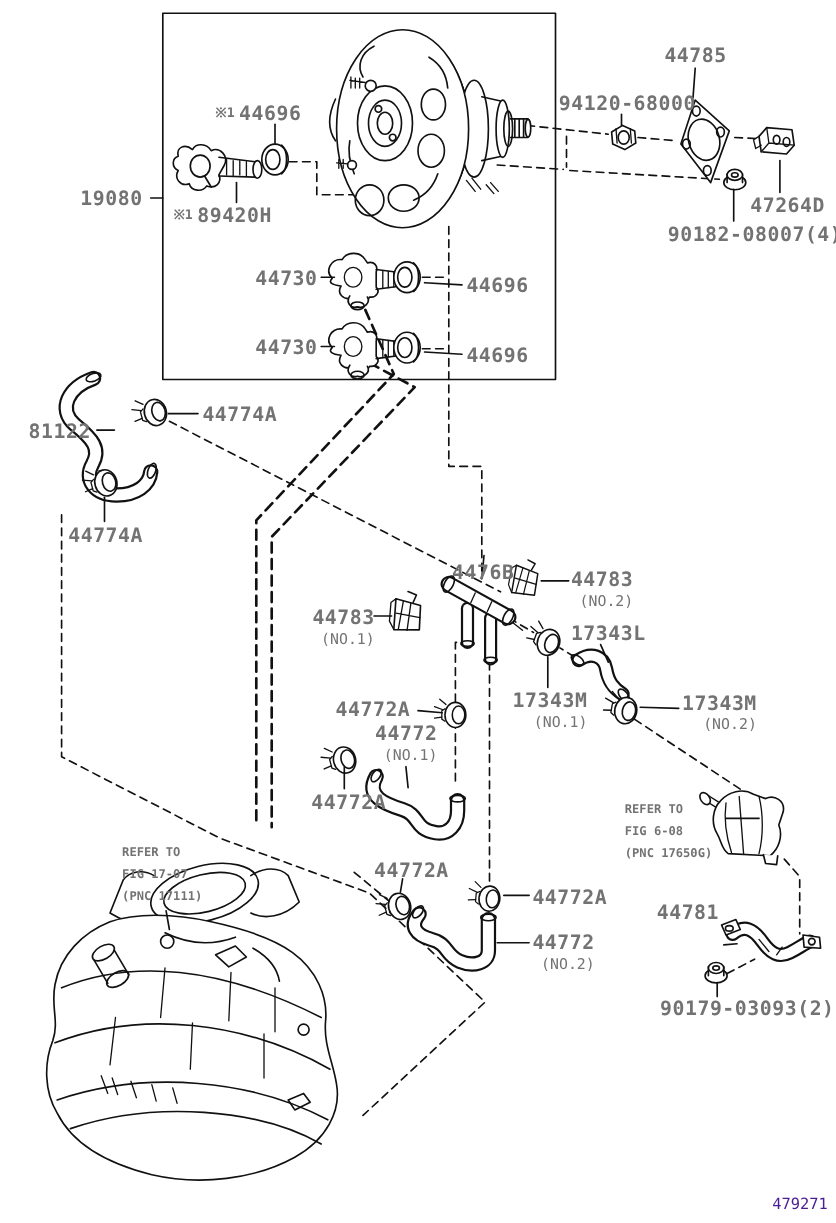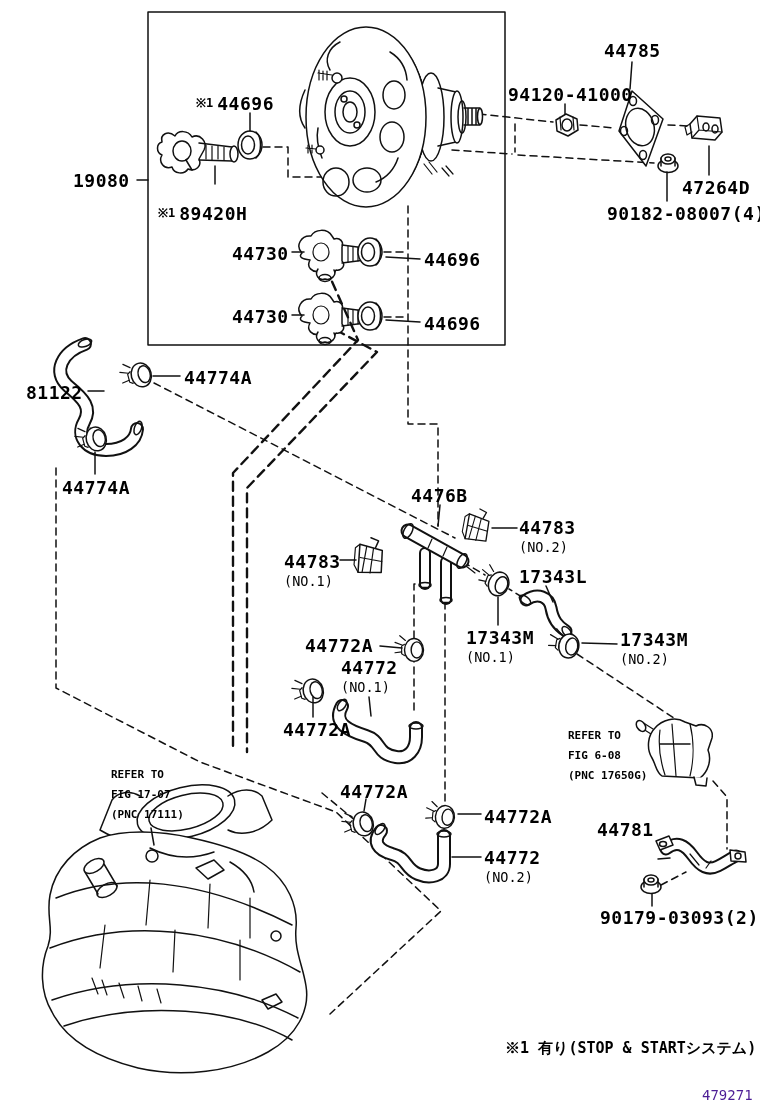--- a/index.html
+++ b/index.html
@@ -1,23 +1,23 @@
 <!DOCTYPE html>
 <html><head>
 <meta charset="utf-8">
 <style>
   *{margin:0;padding:0;box-sizing:border-box}
   html,body{width:760px;height:1112px;background:#fff}
   body{font-family:"DejaVu Sans Mono","Liberation Mono",monospace;position:relative;overflow:hidden;color:#000}
   .stage{position:absolute;left:0;top:0;width:760px;height:1112px}
   svg{position:absolute;left:0;top:0}
-  .lbl{position:absolute;white-space:nowrap;color:#000000}
+  .lbl{position:absolute;white-space:nowrap;color:#737373}
   .pn{font-size:18px;font-weight:bold;letter-spacing:.5px}
   .pre{font-size:12px;font-weight:bold;margin-right:4px;vertical-align:3px;letter-spacing:0}
-  .withsub{text-align:left}
+  .withsub{text-align:right}
   .sub{font-size:13.5px;font-weight:normal;letter-spacing:0;margin-top:1px}
   .refer{font-size:11px;font-weight:bold;line-height:20px;letter-spacing:0}
   .note{font-size:15px;font-weight:bold;letter-spacing:0}
   .pageno{font-size:14px;font-weight:normal;color:#4c1d95}
   
   .s{stroke:#111;fill:none;stroke-width:1.5;stroke-linecap:round;stroke-linejoin:round}
   .f{fill:#fff}
   .d{stroke-dasharray:7 5;stroke-width:1.5}
   .dt{stroke-dasharray:9 6;stroke-width:2.4}
   .thin{stroke-width:1.2}
@@ -285,37 +285,37 @@
     <path d="M 452,857 L 481,857"></path>
     <path d="M 658,859 L 670,858"></path>
     <path d="M 652,894 L 652,906"></path>
   </g>
 </svg>
 
 <div class="lbl pn" style="left:73px;top:170px">19080</div>
 
 <div class="lbl pn" style="left:196px;top:93px"><span class="pre">※1</span><span>44696</span></div>
 
-<div class="lbl pn" style="left:158px;top:203px"><span class="pre">※1</span><span>89420H</span></div>
+<div class="lbl pn" style="left:158px;top:186px"><span class="pre">※1</span><span>89420H</span></div>
 
 <div class="lbl pn" style="left:604px;top:40px">44785</div>
-<div class="lbl pn" style="left:508px;top:84px">94120-41000</div>
+<div class="lbl pn" style="left:508px;top:84px">94120-68000</div>
 <div class="lbl pn" style="left:682px;top:177px">47264D</div>
 <div class="lbl pn" style="left:607px;top:203px">90182-08007(4)</div>
 
 <div class="lbl pn" style="left:232px;top:243px">44730</div>
 <div class="lbl pn" style="left:424px;top:249px">44696</div>
 <div class="lbl pn" style="left:232px;top:306px">44730</div>
 <div class="lbl pn" style="left:424px;top:313px">44696</div>
 
 <div class="lbl pn" style="left:184px;top:367px">44774A</div>
 <div class="lbl pn" style="left:26px;top:382px">81122</div>
 <div class="lbl pn" style="left:62px;top:477px">44774A</div>
 
-<div class="lbl pn" style="left:411px;top:485px">4476B</div>
+<div class="lbl pn" style="left:411px;top:510px">4476B</div>
 
 <div class="lbl pn withsub" style="left:519px;top:517px">
   <div>44783</div>
   <div class="sub">(NO.2)</div>
 </div>
 <div class="lbl pn withsub" style="left:284px;top:551px">
   <div>44783</div>
   <div class="sub">(NO.1)</div>
 </div>
 
@@ -351,16 +351,15 @@
 <div class="lbl pn" style="left:340px;top:781px">44772A</div>
 <div class="lbl pn" style="left:484px;top:806px">44772A</div>
 <div class="lbl pn withsub" style="left:484px;top:847px">
   <div>44772</div>
   <div class="sub">(NO.2)</div>
 </div>
 
 <div class="lbl pn" style="left:597px;top:819px">44781</div>
 <div class="lbl pn" style="left:600px;top:907px">90179-03093(2)</div>
 
-<div class="lbl note" style="left:505px;top:1039px">※1 有り(STOP &amp; STARTシステム)</div>
 <div class="lbl pageno" style="left:702px;top:1087px">479271</div>
 
 </div>
 
 </body></html>

